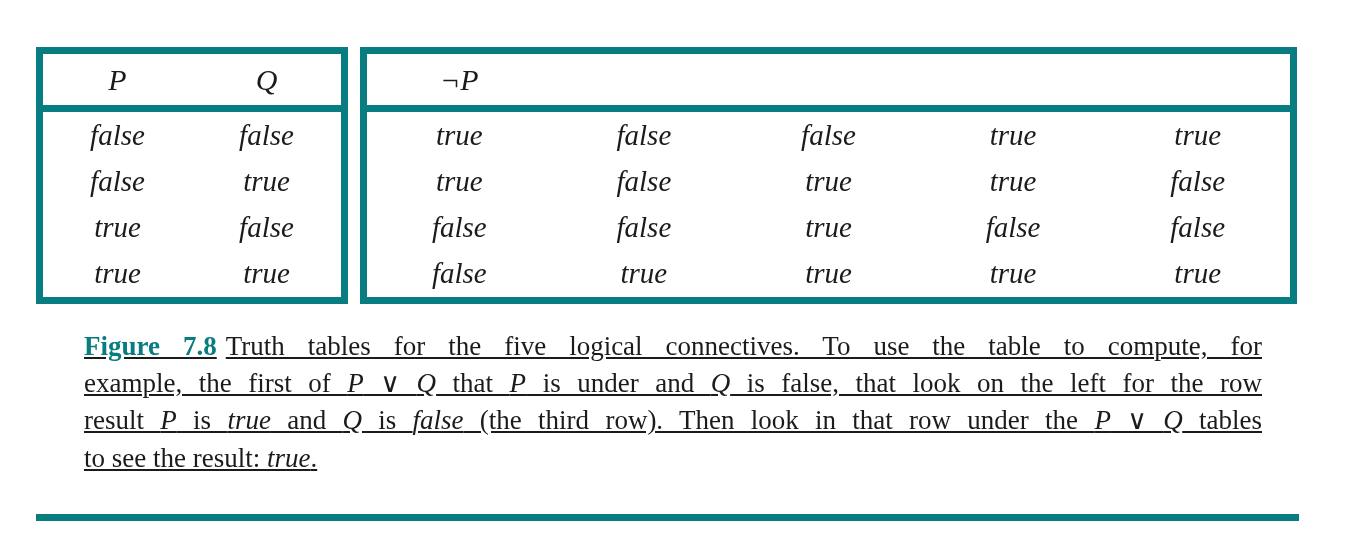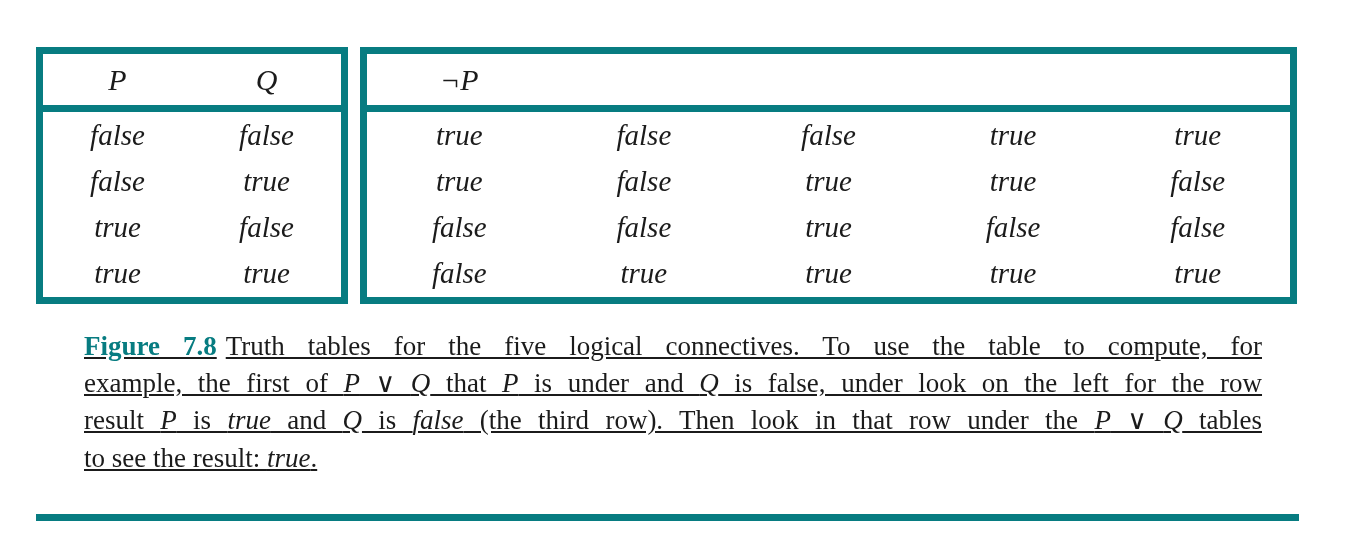--- a/index.html
+++ b/index.html
@@ -98,20 +98,20 @@
 
     <div class="bcell">false</div>
     <div class="bcell">true</div>
     <div class="bcell">true</div>
     <div class="bcell">true</div>
     <div class="bcell">true</div>
   </div>
 
   <div class="caption">
     <div class="cap-line"><span class="fig-label">Figure 7.8</span><span>Truth tables for the five logical connectives.  To use the table to compute, for</span></div>
-    <div class="cap-line"><span>example, the first of </span><span class="it">P</span><span> ∨ </span><span class="it">Q</span><span> that </span><span class="it">P</span><span> is under and </span><span class="it">Q</span><span> is false, under look on the left for the row</span></div>
+    <div class="cap-line"><span>example, the first of </span><span class="it">P</span><span> ∨ </span><span class="it">Q</span><span> that </span><span class="it">P</span><span> is under and </span><span class="it">Q</span><span> is false, that look on the left for the row</span></div>
     <div class="cap-line"><span>result </span><span class="it">P</span><span> is </span><span class="it">true</span><span> and </span><span class="it">Q</span><span> is </span><span class="it">false</span><span> (the third row). Then look in that row under the </span><span class="it">P</span><span> ∨ </span><span class="it">Q</span><span> tables</span></div>
     <div class="cap-line last"><span>to see the result: </span><span class="it">true</span><span>.</span></div>
   </div>
 
   <div class="bottom-rule"></div>
 
 </div>
 
 </body></html>

